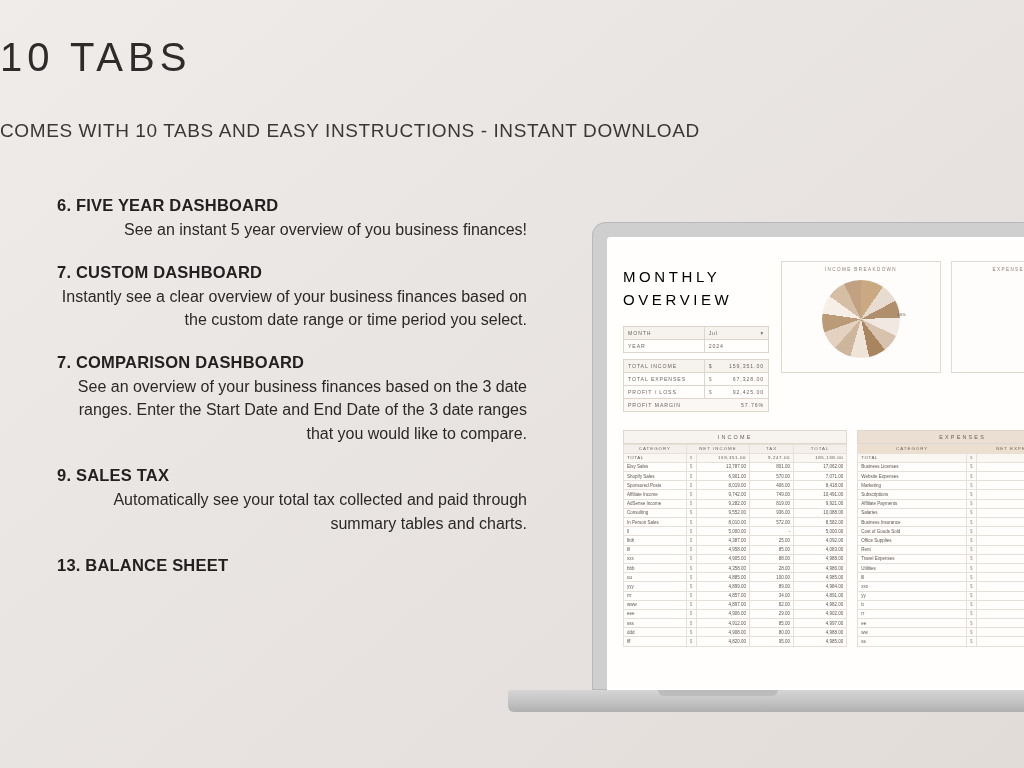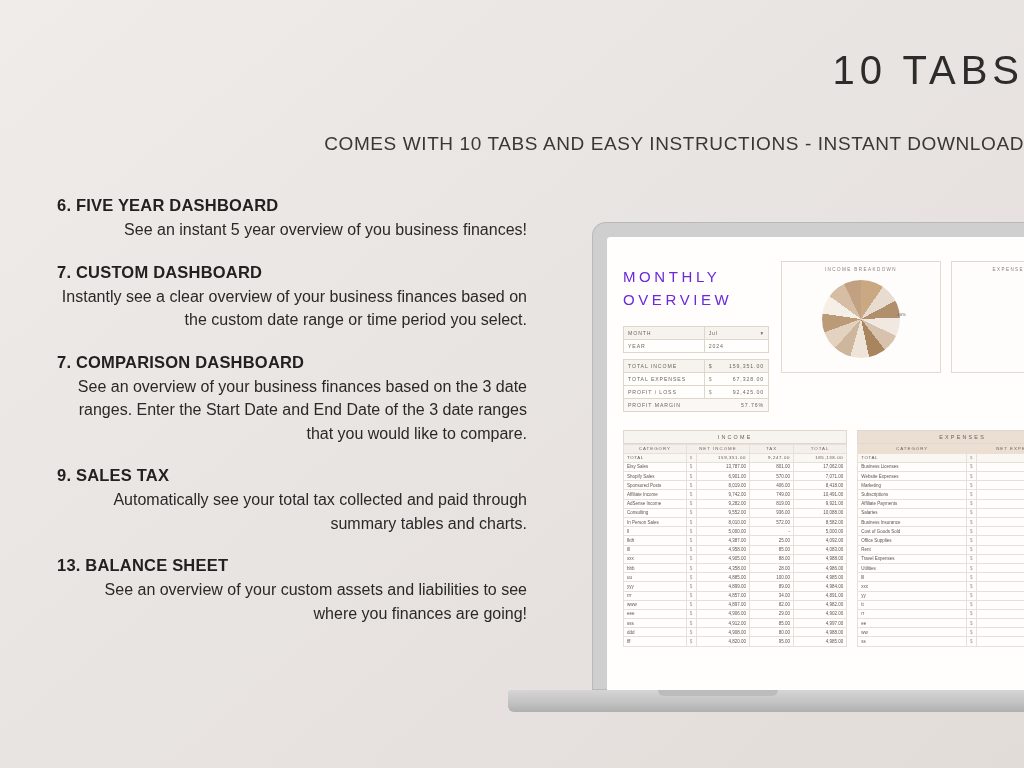--- a/index.html
+++ b/index.html
@@ -8,22 +8,22 @@
     font-family: "Liberation Sans", sans-serif;
     overflow: hidden;
   }
   body {
     background: linear-gradient(140deg, #efecea 0%, #eae6e3 35%, #e6e1de 70%, #e2dcd8 100%);
     position: relative;
   }
 
   
   .header {
-    text-align: right;
-    padding-top: 48px;
+    text-align: left;
+    padding-top: 35px;
   }
   .title {
     font-size: 40px;
     letter-spacing: 5px;
     color: #2e2c2a;
     font-weight: 400;
     font-family: "Liberation Sans", sans-serif;
   }
   .subtitle {
     margin-top: 40px;
@@ -107,21 +107,21 @@
   .sheet-top {
     display: flex;
     padding: 18px 0 8px 16px;
     gap: 12px;
   }
   .ov-title {
     width: 146px;
     font-size: 15px;
     letter-spacing: 3.6px;
     line-height: 1.55;
-    color: #6d28d9;
+    color: #000000;
     padding-top: 10px;
     font-weight: 400;
   }
   .meta-table {
     width: 146px;
     margin-top: 14px;
     font-size: 5.2px;
     letter-spacing: 0.9px;
     color: #6f665d;
   }
@@ -241,21 +241,20 @@
   <div class="block">
     <h3>7. COMPARISON DASHBOARD</h3>
     <p>See an overview of your business finances based on the 3 date ranges. Enter the Start Date and End Date of the 3 date ranges that you would like to compare.</p>
   </div>
   <div class="block">
     <h3>9. SALES TAX</h3>
     <p>Automatically see your total tax collected and paid through summary tables and charts.</p>
   </div>
   <div class="block">
     <h3>13. BALANCE SHEET</h3>
-    <p>See an overview of your custom assets and liabilities to see where you finances are going!</p>
   </div>
 </div>
 
 <div class="laptop">
   <div class="laptop-lid">
     <div class="screen">
       <div class="sheet">
 
         <div class="sheet-top">
           <div style="width:146px">

